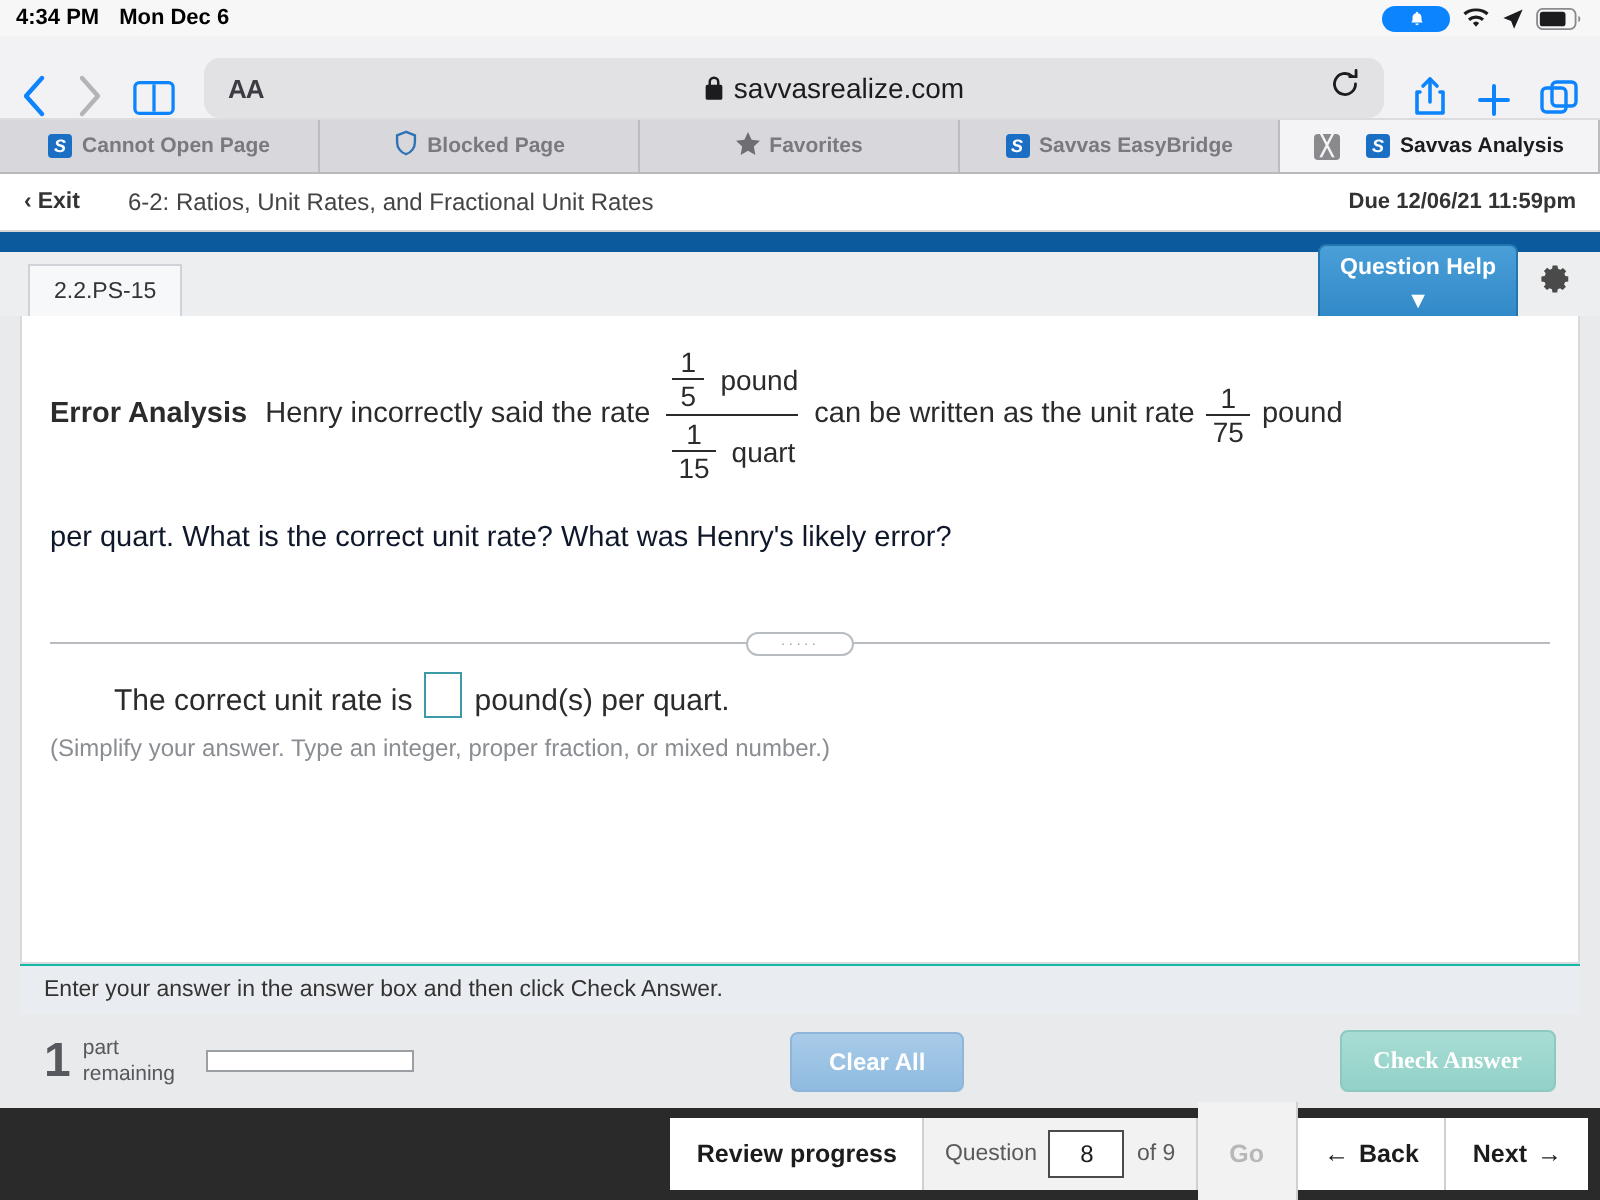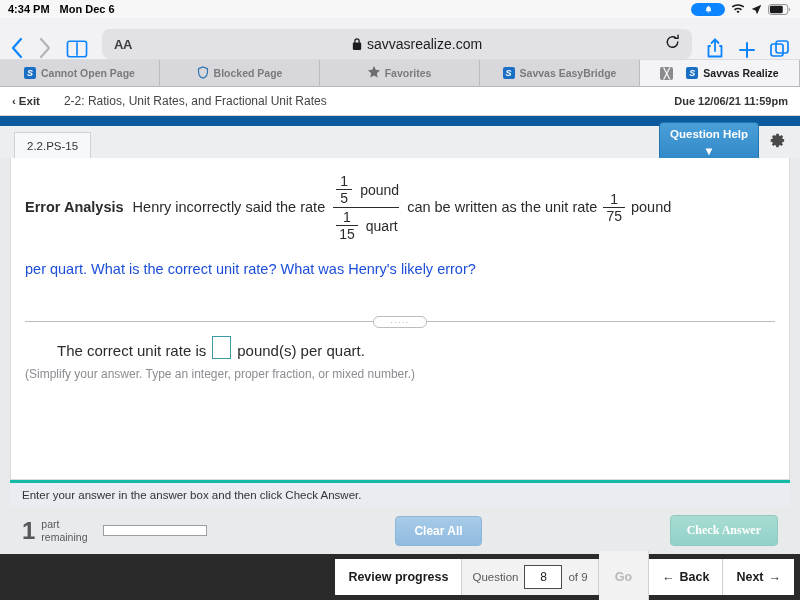--- a/index.html
+++ b/index.html
@@ -104,21 +104,21 @@
     border: 1px solid #d8dadd; border-top: none;
     display: flex; flex-direction: column; position: relative; overflow: hidden;
   }
   .question-area { padding: 14px 14px 0 14px; }
   .qline {
     display: flex; align-items: center; flex-wrap: wrap;
     font-size: 14.5px; color: #2b2b2b; line-height: 1.3;
   }
   .qline strong { font-weight: bold; margin-right: 6px; }
   .qline .w { margin: 0 3px; }
-  .qline2 { margin-top: 18px; font-size: 14.5px; color: #1d4ed8; }
+  .qline2 { margin-top: 18px; font-size: 14.5px; color: #0f172a; }
 
   
   .frac { display: inline-flex; flex-direction: column; align-items: center; margin: 0 3px; vertical-align: middle; }
   .frac .num, .frac .den { font-size: 14px; line-height: 1.15; padding: 0 3px; }
   .frac .bar { height: 1px; background: #2b2b2b; width: 100%; min-width: 16px; }
   .cfrac { display: inline-flex; flex-direction: column; align-items: stretch; margin: 0 5px; }
   .cfrac-row { display: flex; align-items: center; gap: 5px; padding: 1px 0; }
   .cfrac .cbar { height: 1px; background: #2b2b2b; width: 100%; }
   .unit { font-size: 14px; color: #2b2b2b; }
 
@@ -132,21 +132,21 @@
   }
 
   .answer-area { padding: 14px 14px 0 14px; }
   .ans-line { display: flex; align-items: flex-end; font-size: 15px; color: #2b2b2b; gap: 6px; margin-left: 32px; }
   .ans-box {
     width: 19px; height: 23px; border: 1.5px solid #3d9ba8; background: #fff; cursor: text;
   }
   .ans-hint { margin-top: 8px; font-size: 12px; color: #8a8d91; }
 
   .instrbar {
-    background: #e9ecf0; border-top: 3px solid #14b8a6;
+    background: #e9ecf0; border-top: 1px solid #14b8a6;
     padding: 6px 12px; font-size: 11.5px; color: #333;
     margin: 0 10px;
   }
   .actionbar {
     background: #e9eaec; margin: 0 10px;
     display: flex; align-items: center; padding: 8px 12px; gap: 12px;
   }
   .parts { display: flex; align-items: center; gap: 6px; }
   .parts-num { font-size: 24px; font-weight: bold; color: #55585c; line-height: 1; }
   .parts-txt { font-size: 10.5px; color: #55585c; line-height: 1.15; }
@@ -304,30 +304,30 @@
       </span>
       <span>Favorites</span>
     </div>
     <div class="tab">
       <span class="favicon-s">S</span>
       <span>Savvas EasyBridge</span>
     </div>
     <div class="tab active">
       <span class="tab-close">╳</span>
       <span class="favicon-s">S</span>
-      <span>Savvas Realize</span>
+      <span>Savvas Analysis</span>
     </div>
   </div>
 
   <div class="exitbar">
     <span class="exit-link">
       <span>‹</span>
       <span>Exit</span>
     </span>
-    <span class="lesson-title">2-2: Ratios, Unit Rates, and Fractional Unit Rates</span>
+    <span class="lesson-title">6-2: Ratios, Unit Rates, and Fractional Unit Rates</span>
     <span class="due">Due 12/06/21 11:59pm</span>
   </div>
 
   <div class="app">
     <div class="blue-bar"></div>
 
     <div class="qheader">
       <div class="qid-tab">
         <span>2.2.PS-15</span>
       </div>

